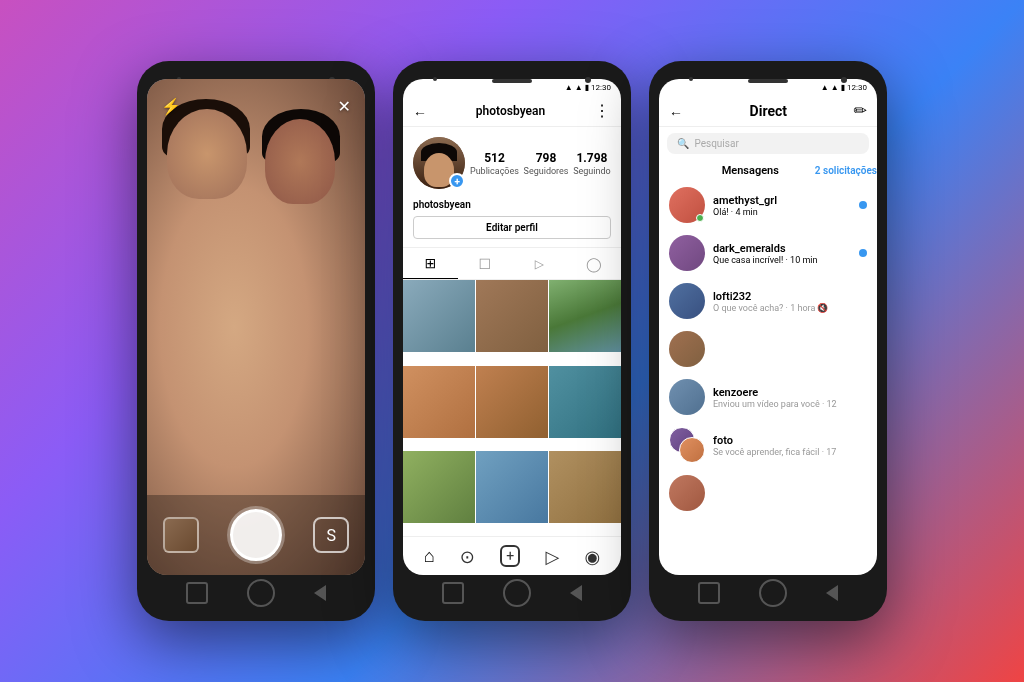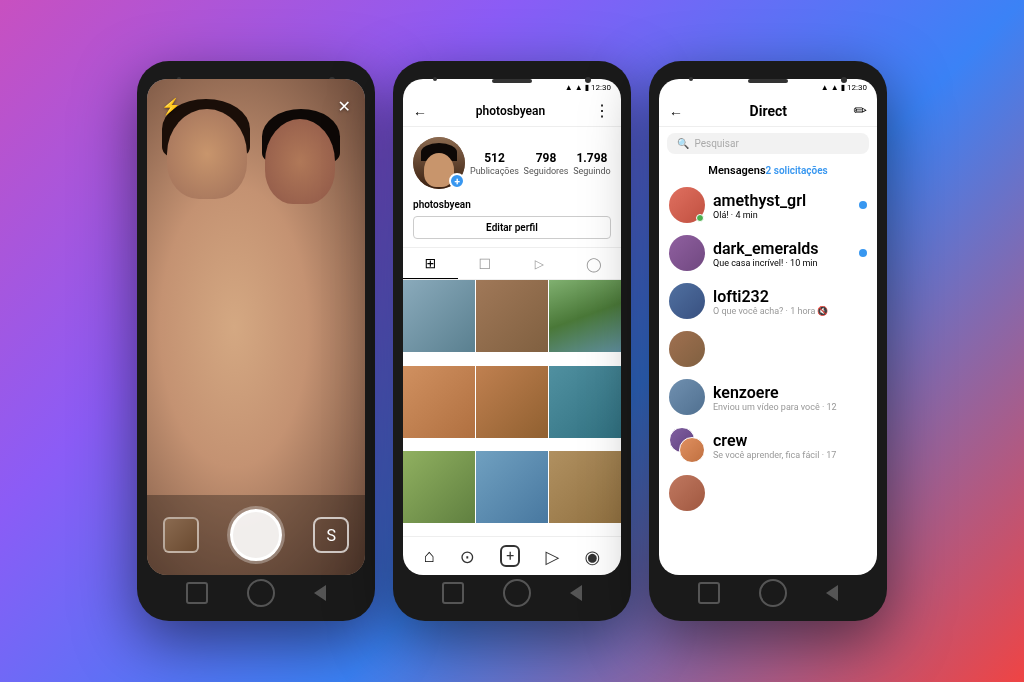--- a/index.html
+++ b/index.html
@@ -374,23 +374,24 @@
       border-radius: 8px;
       padding: 5px 10px;
       display: flex;
       align-items: center;
       gap: 5px;
       color: #999;
       font-size: 10px;
     }
     .messages-header {
       display: flex;
-      justify-content: center;
-      align-items: center;
-      padding: 4px 10px;
+      justify-content: flex-end;
+      align-items: center;
+      padding: 4px 0;
+      gap: 36px;
     }
     .messages-label {
       font-size: 11px;
       font-weight: 600;
       color: #000;
     }
     .requests-badge {
       font-size: 10px;
       color: #3897f0;
       font-weight: 600;
@@ -437,21 +438,21 @@
       border-radius: 50%;
       position: absolute;
       right: 10px;
       top: 50%;
       transform: translateY(-50%);
     }
     .msg-content {
       flex: 1;
     }
     .msg-name {
-      font-size: 16px;
+      font-size: 11px;
       font-weight: 600;
       color: #000;
     }
     .msg-preview {
       font-size: 9px;
       color: #999;
     }
     .msg-preview.unread {
       color: #000;
       font-weight: 400;
@@ -707,21 +708,21 @@
             <div class="msg-preview">Enviou um vídeo para você · 12</div>
           </div>
         </div>
 
         <div class="message-item">
           <div class="group-avatars">
             <div class="group-av1"></div>
             <div class="group-av2"></div>
           </div>
           <div class="msg-content">
-            <div class="msg-name">crew</div>
+            <div class="msg-name">foto</div>
             <div class="msg-preview">Se você aprender, fica fácil · 17</div>
           </div>
         </div>
 
         <div class="message-item">
           <div class="msg-avatar msg-avatar-h"></div>
         </div>
 
       </div>
     </div>

